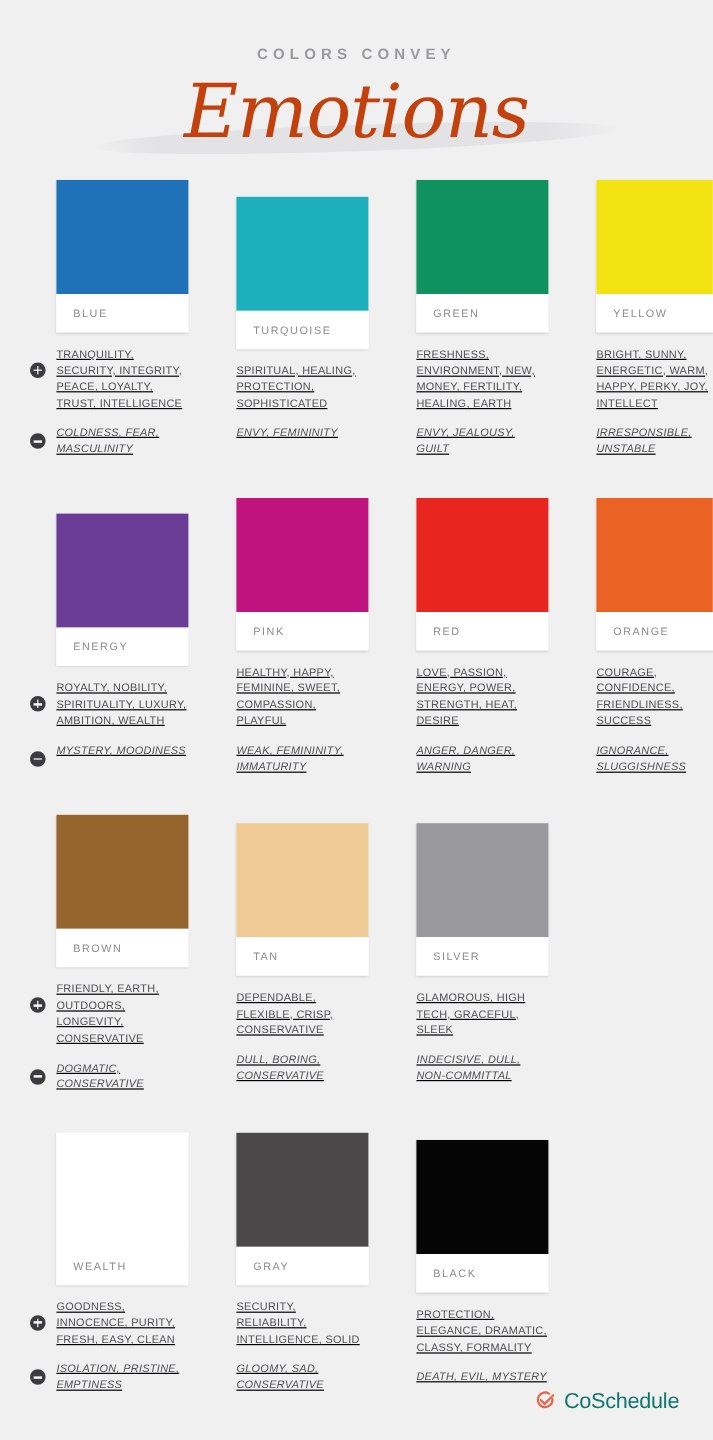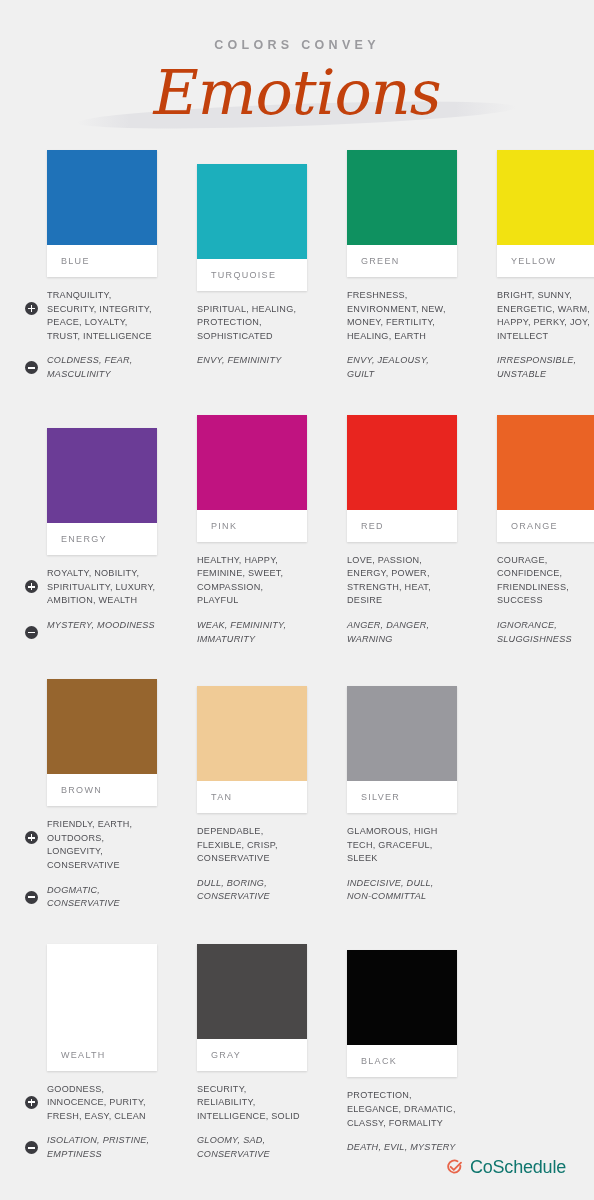--- a/index.html
+++ b/index.html
@@ -69,21 +69,21 @@
     padding-left:14px;
     background:#ffffff;
   }
   .label-band span {
     font-size:9px;
     letter-spacing:1.3px;
     color:#8b8b90;
   }
 
   .traits { position:relative; margin-top:12px; }
-  .trait-block { position:relative; margin-bottom:11px; }
+  .trait-block { position:relative; margin-bottom:11px;text-decoration:underline; }
   .trait-text {
     font-size:9.1px;
     line-height:13.6px;
     letter-spacing:0.25px;
     color:#4f4f54;
   }
   .trait-text.neg { font-style:italic; }
 
   
   .badge {

